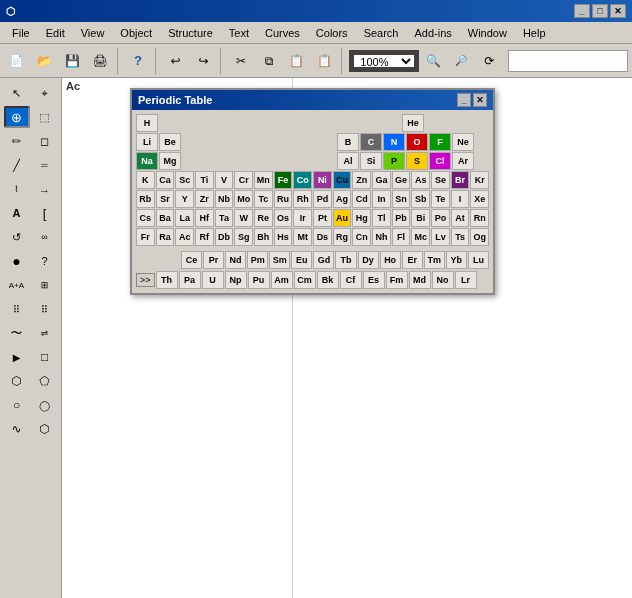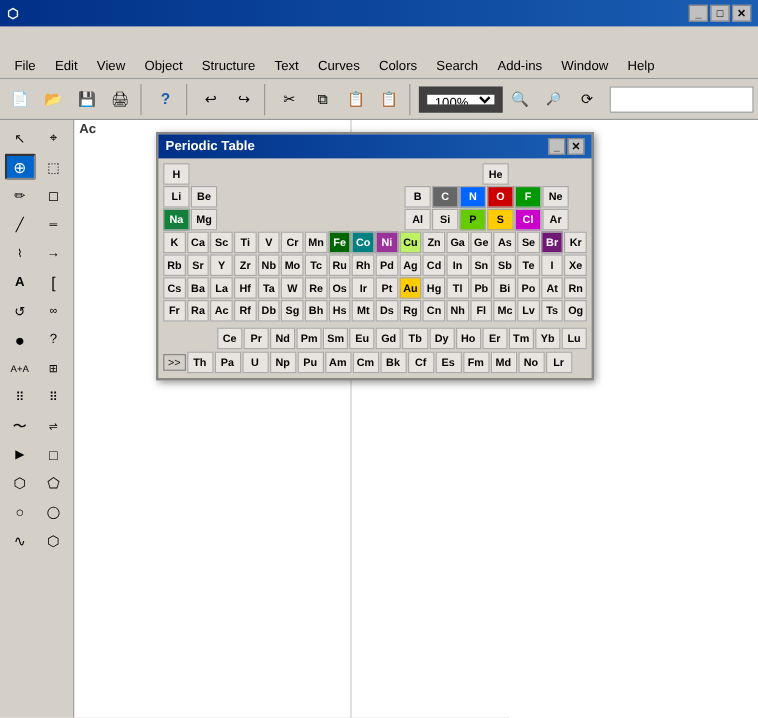--- a/index.html
+++ b/index.html
@@ -20,21 +20,20 @@
     .title-bar-btn { width: 16px; height: 14px; background: #c0c0c0; border: 1px solid #888; font-size: 9px; display: flex; align-items: center; justify-content: center; cursor: pointer; color: #000; }
 
     
     .menu-bar {
       background: #d4d0c8;
       height: 22px;
       display: flex;
       align-items: center;
       padding: 0 4px;
       border-bottom: 1px solid #999;
-      margin-top: 22px;
     }
     .menu-item {
       padding: 2px 8px;
       font-size: 11px;
       cursor: pointer;
       color: #000;
     }
 
     
     .toolbar {
@@ -55,21 +54,21 @@
       align-items: center;
       justify-content: center;
       cursor: pointer;
       font-size: 12px;
     }
     .toolbar-separator { width: 4px; height: 26px; border-left: 1px solid #999; margin: 0 2px; }
     .zoom-select {
       height: 22px;
       font-size: 11px;
       background: white;
-      border: 7px solid #404040;
+      border: 5px solid #404040;
       padding: 0 2px;
       width: 70px;
     }
     .search-box-top {
       height: 22px;
       border: 1px solid #999;
       background: white;
       width: 120px;
       padding: 0 4px;
       font-size: 11px;
@@ -176,21 +175,21 @@
     .elem.special-green { background: #009900; color: white; }
     .elem.special-orange { background: #15803d; color: white; }
     .elem.special-gray { background: #666666; color: white; }
     .elem.special-red { background: #cc0000; color: white; }
     .elem.special-yellow { background: #ffcc00; color: black; }
     .elem.special-teal { background: #008080; color: white; }
     .elem.special-purple { background: #993399; color: white; }
     .elem.special-magenta { background: #cc00cc; color: white; }
     .elem.special-lime { background: #66cc00; color: black; }
     .elem.special-brown { background: #701a75; color: white; }
-    .elem.special-cyan { background: #bef264; color: black; }
+    .elem.special-cyan { background: #0369a1; color: black; }
     .elem.special-darkgreen { background: #006600; color: white; }
 
     .pt-row { display: flex; gap: 1px; margin-bottom: 1px; }
     .pt-separator { height: 4px; }
 
     .more-row { display: flex; align-items: center; gap: 1px; margin-top: 2px; }
     .more-btn { font-size: 9px; padding: 1px 3px; background: #d4d0c8; border: 1px solid #888; cursor: pointer; }
   </style>
 </head>
 <body>

